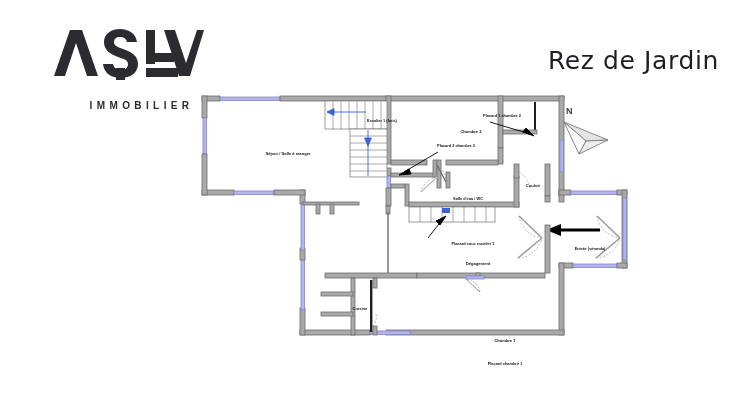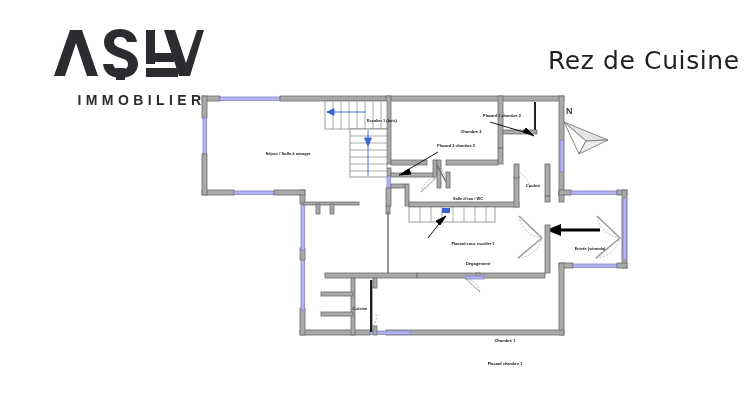--- a/index.html
+++ b/index.html
@@ -9,23 +9,23 @@
     font-family:"Liberation Sans", sans-serif;
     overflow:hidden;
     position:relative;
   }
   #root{position:relative;width:750px;height:420px;}
 
   
   #brand{position:absolute;left:52px;top:28px;width:175px;}
   #logo-mark{width:152px;height:52px;display:block;}
   #brand-sub{
-    margin-top:12px;
+    margin-top:20px;
     text-align:center;
-    font-size:14px;
+    font-size:10px;
     letter-spacing:4.4px;
     color:#2b2b30;
     font-weight:700;
     padding-left:4px;
     font-family:"Liberation Sans", sans-serif;
   }
 
   
   #page-title{
     position:absolute;left:548px;top:46px;
@@ -76,21 +76,21 @@
         <rect x="94" y="40" width="32" height="9"></rect>
 
         <rect x="94" y="25" width="28" height="9"></rect>
 
         <path d="M112 2 L123 2 L134 35 L145 2 L152 2 L138 48 L127 48 Z"></path>
       </g>
     </svg>
     <div id="brand-sub">IMMOBILIER</div>
   </div>
 
-  <div id="page-title">Rez de Cuisine</div>
+  <div id="page-title">Rez de Jardin</div>
 
   <div id="compass">
     <span id="compass-label">N</span>
     <svg width="62" height="56" viewBox="0 0 62 56">
       <polygon points="8,14 52,32 30,33" fill="#e4e4e4" stroke="#7c7c7c" stroke-width="0.9"></polygon>
       <polygon points="8,14 30,33 23,46" fill="#fbfbfb" stroke="#7c7c7c" stroke-width="0.9"></polygon>
       <polygon points="30,33 52,32 23,46" fill="#ededed" stroke="#7c7c7c" stroke-width="0.9"></polygon>
     </svg>
   </div>
 

